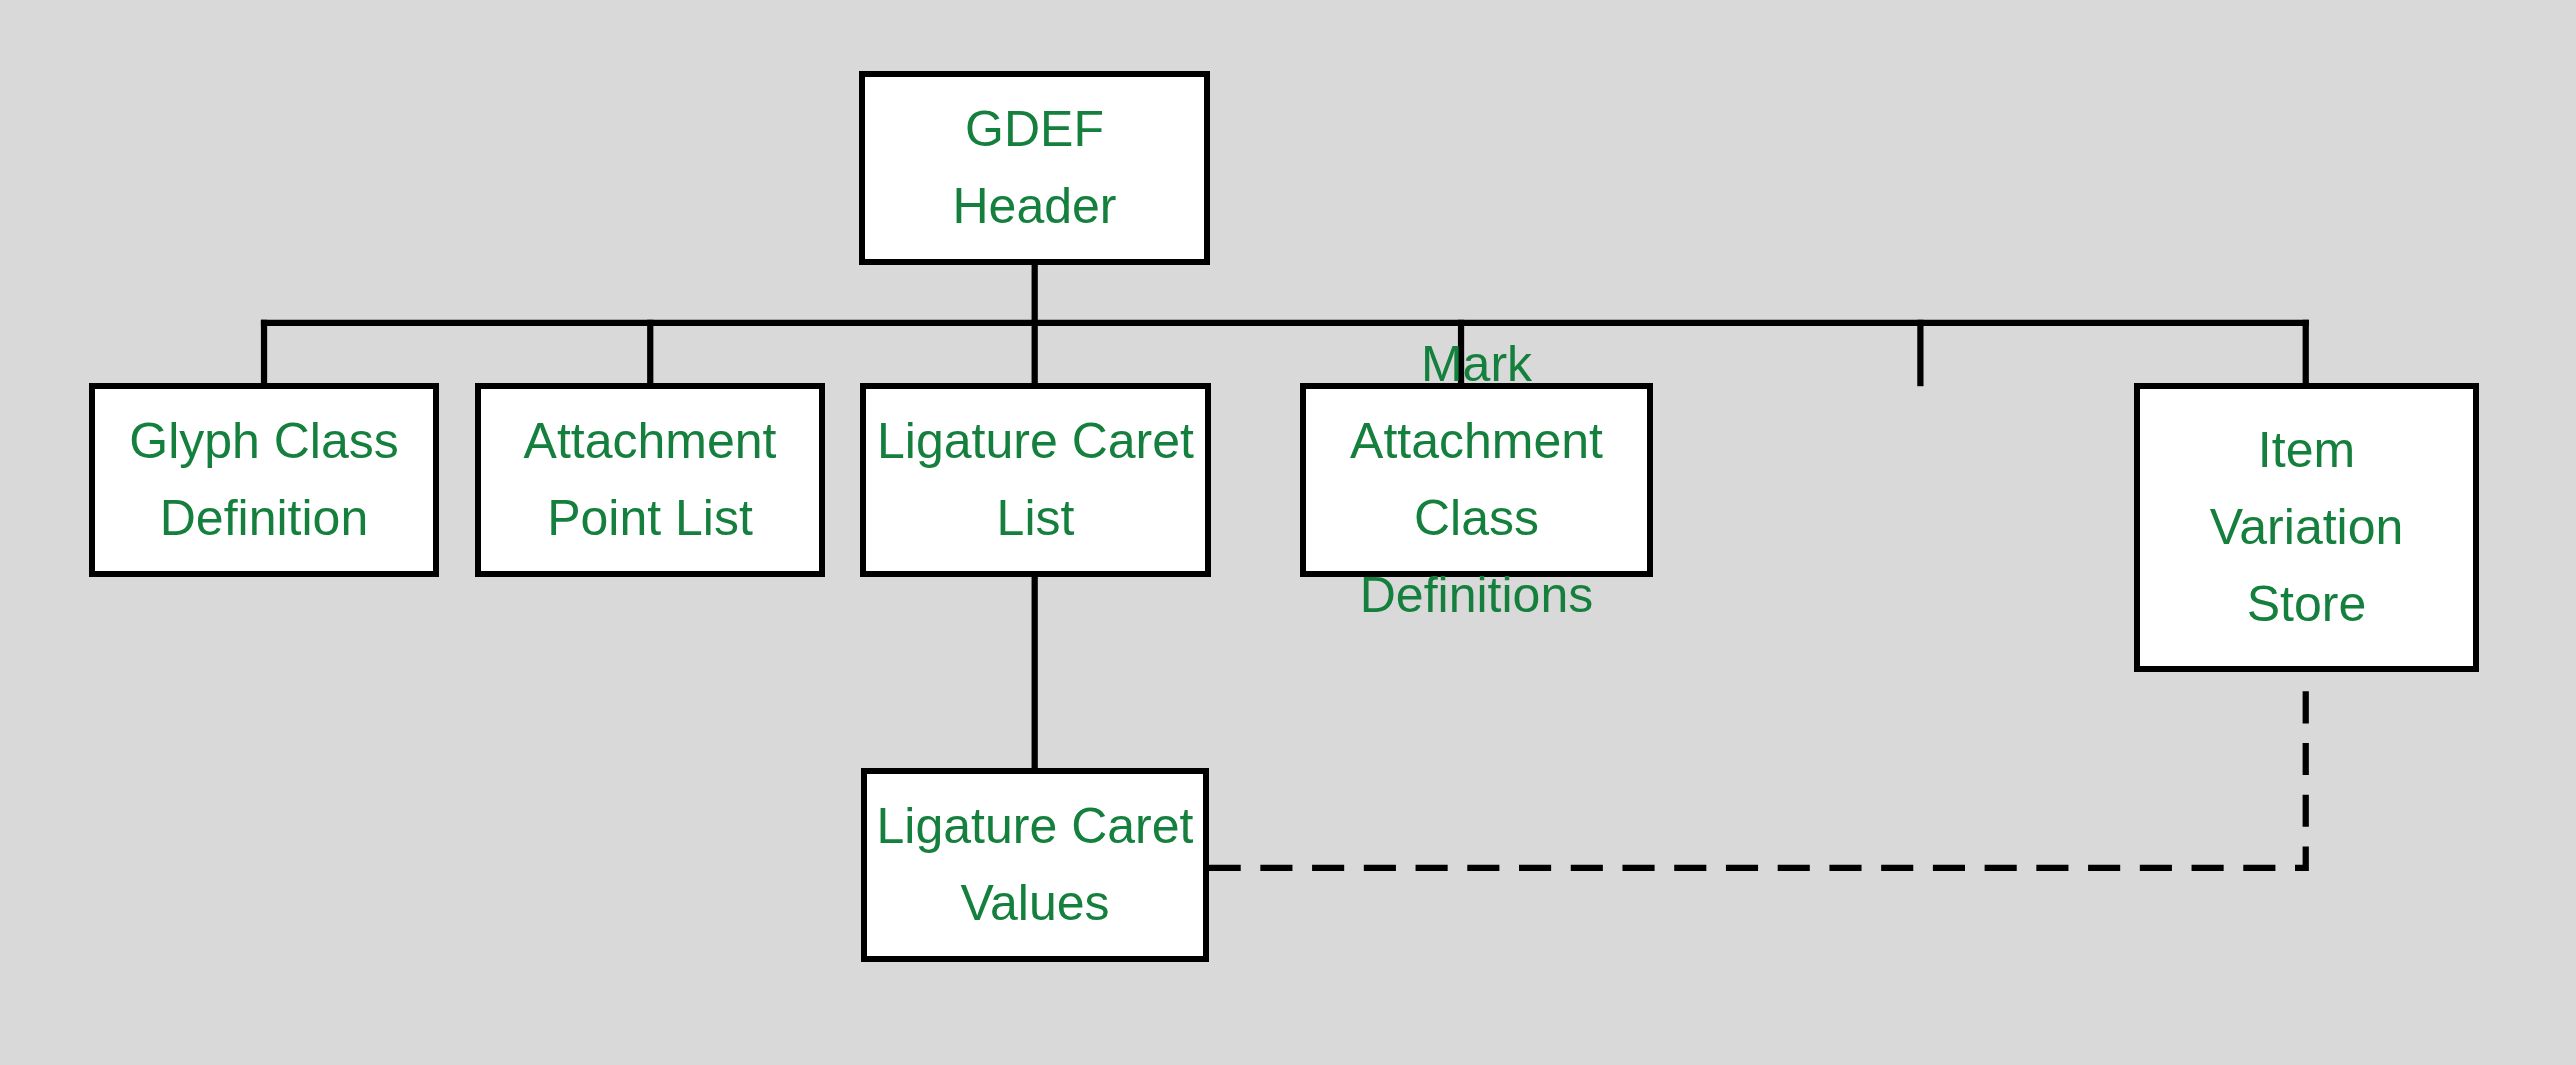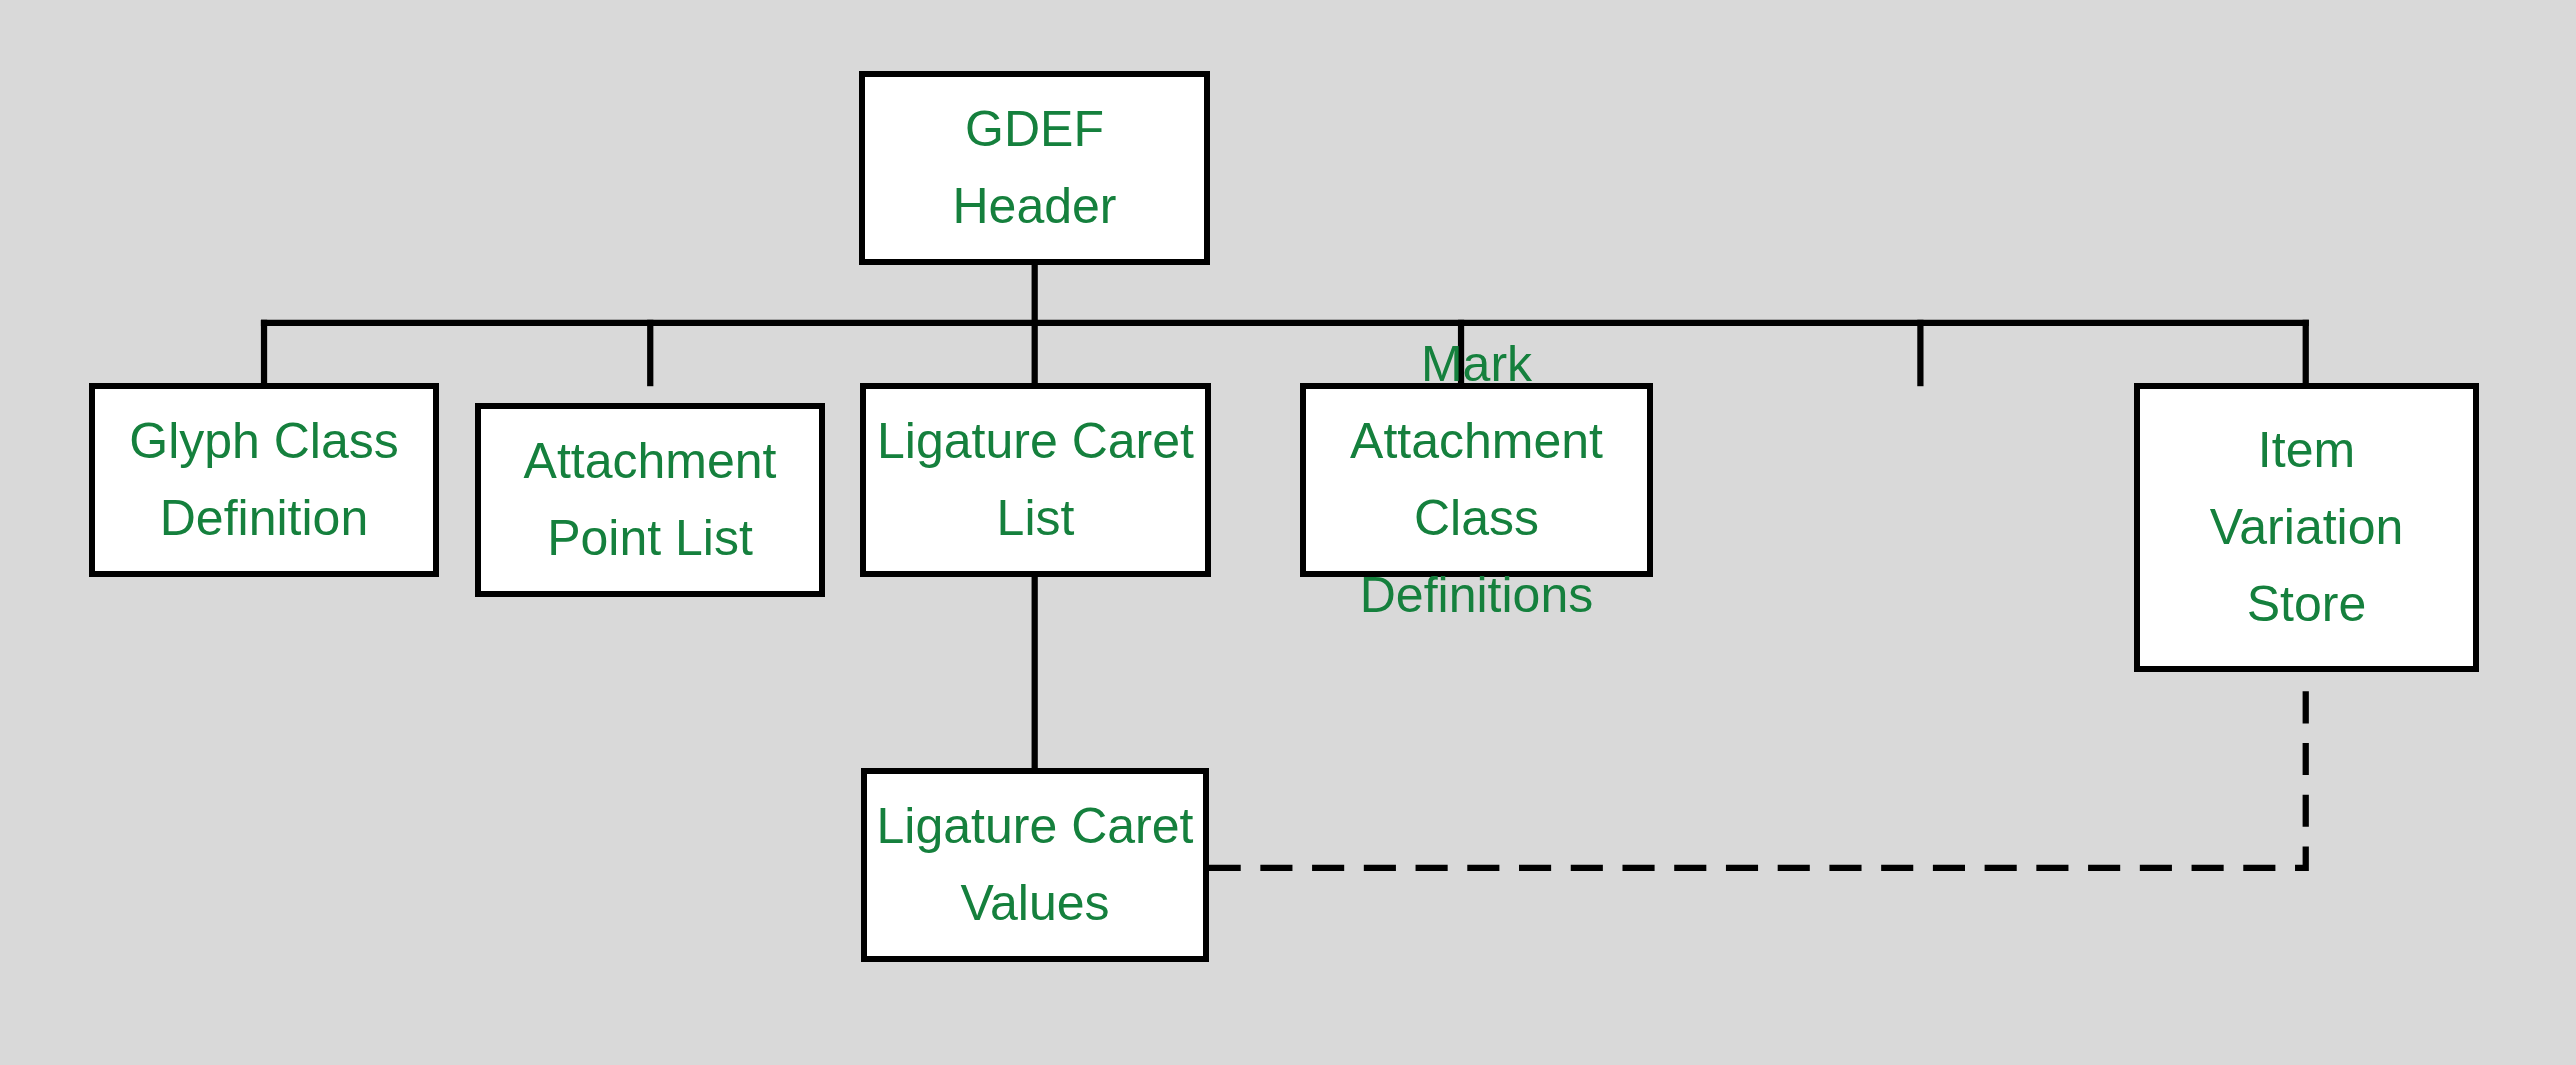--- a/index.html
+++ b/index.html
@@ -63,21 +63,21 @@
     <path d="M 1355 973 H 2585 V 700" fill="none" stroke="#000000" stroke-width="7" stroke-dasharray="36 22"></path>
     <path d="M 2563 735 L 2585 691 L 2607 735" fill="none" stroke="#000000" stroke-width="7"></path>
   </svg>
 
   <div class="node" style="left:859px;  top:71px;  width:351px; height:194px;">GDEF
 Header</div>
 
   <div class="node" style="left:89px;  top:383px; width:350px; height:194px;">Glyph Class
 Definition</div>
 
-  <div class="node" style="left:475px;  top:383px; width:350px; height:194px;margin-top:20px;">Attachment
+  <div class="node" style="left:475px;  top:383px; width:350px; height:194px;">Attachment
 Point List</div>
 
   <div class="node" style="left:860px;  top:383px; width:351px; height:194px;">Ligature Caret
 List</div>
 
   <div class="node" style="left:1300px; top:383px; width:353px; height:194px;">Mark Attachment
 Class Definitions</div>
 
 
   <div class="node" style="left:2134px; top:383px; width:345px; height:289px;">Item

